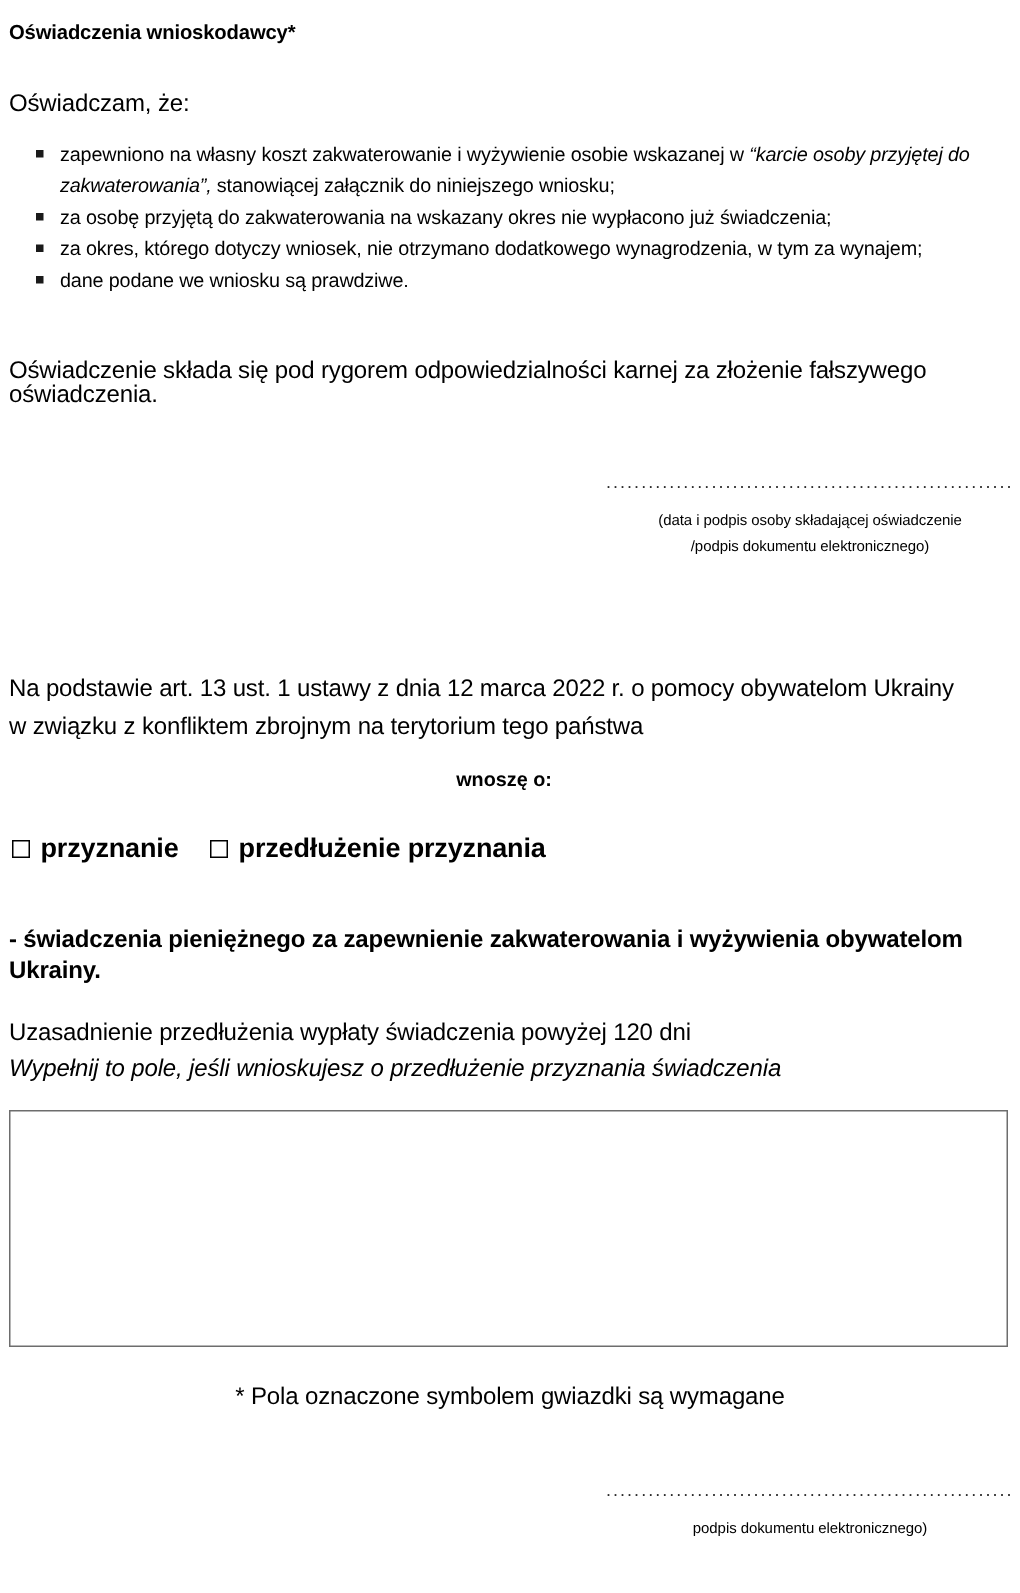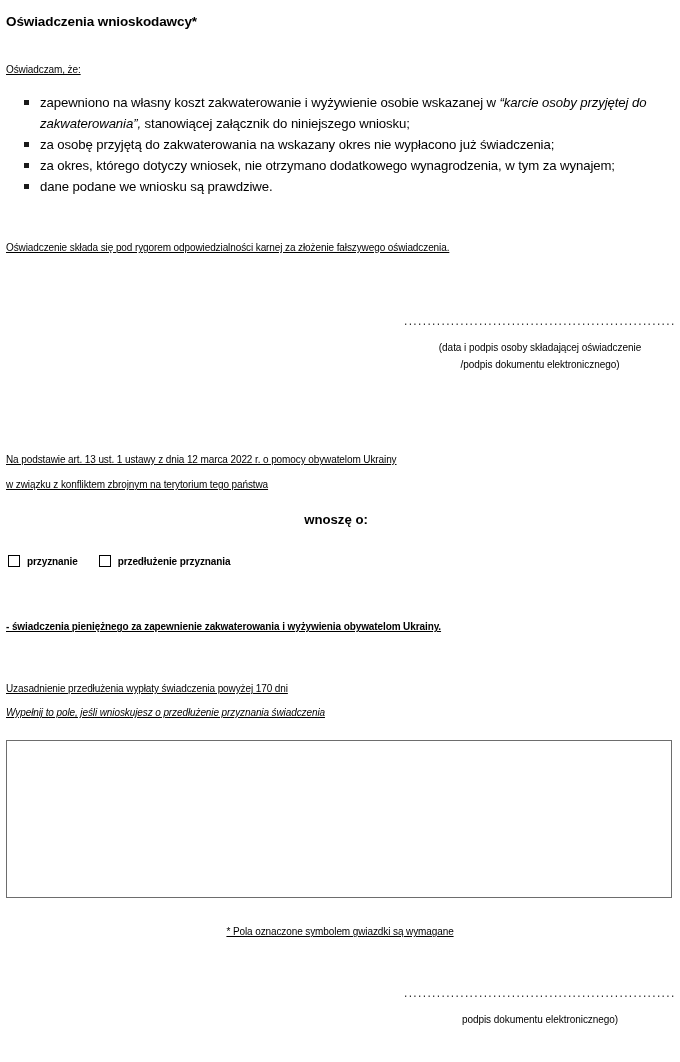--- a/index.html
+++ b/index.html
@@ -28,25 +28,24 @@
   
   .heading {
     font-size: 13.5px;
     font-weight: bold;
     line-height: 16px;
     margin: 0;
     padding-top: 8px;
     letter-spacing: -0.1px;
   }
   .para {
-    font-size: 10px;
+    font-size: 16px;
     line-height: 16px;
     margin: 0;
     letter-spacing: -0.1px;
-    text-decoration: underline;
   }
   .para.bold { font-weight: bold; }
   .para.italic { font-style: italic; }
 
   
   .bullets {
     list-style: none;
     margin: 0;
     padding: 0;
   }
@@ -94,21 +93,21 @@
     text-align: center;
     font-size: 13.2px;
     font-weight: bold;
     line-height: 16px;
   }
 
   
   .checkbox-row {
     display: flex;
     align-items: center;
-    font-size: 10px;
+    font-size: 18px;
     font-weight: bold;
     letter-spacing: -0.1px;
   }
   .checkbox-option {
     display: flex;
     align-items: center;
   }
   .checkbox-option + .checkbox-option { margin-left: 21px; }
   .cbox {
     display: inline-block;
@@ -197,21 +196,21 @@
         <span>przedłużenie przyznania</span>
       </label>
     </div>
   </div>
 
   <div class="abs" style="left:6px; top:616px; width:650px;">
     <p class="para bold" style="line-height:21px;">- świadczenia pieniężnego za zapewnienie zakwaterowania i wyżywienia obywatelom Ukrainy.</p>
   </div>
 
   <div class="abs" style="left:6px; top:681px; width:668px;">
-    <p class="para">Uzasadnienie przedłużenia wypłaty świadczenia powyżej 170 dni</p>
+    <p class="para">Uzasadnienie przedłużenia wypłaty świadczenia powyżej 120 dni</p>
     <p class="para italic" style="margin-top:8px;">Wypełnij to pole, jeśli wnioskujesz o przedłużenie przyznania świadczenia</p>
   </div>
 
   <div class="abs" style="left:6px; top:740px;">
     <div class="textbox"></div>
   </div>
 
   <div class="abs" style="left:6px; top:924px; width:668px;text-align:center;">
     <p class="para">* Pola oznaczone symbolem gwiazdki są wymagane</p>
   </div>

